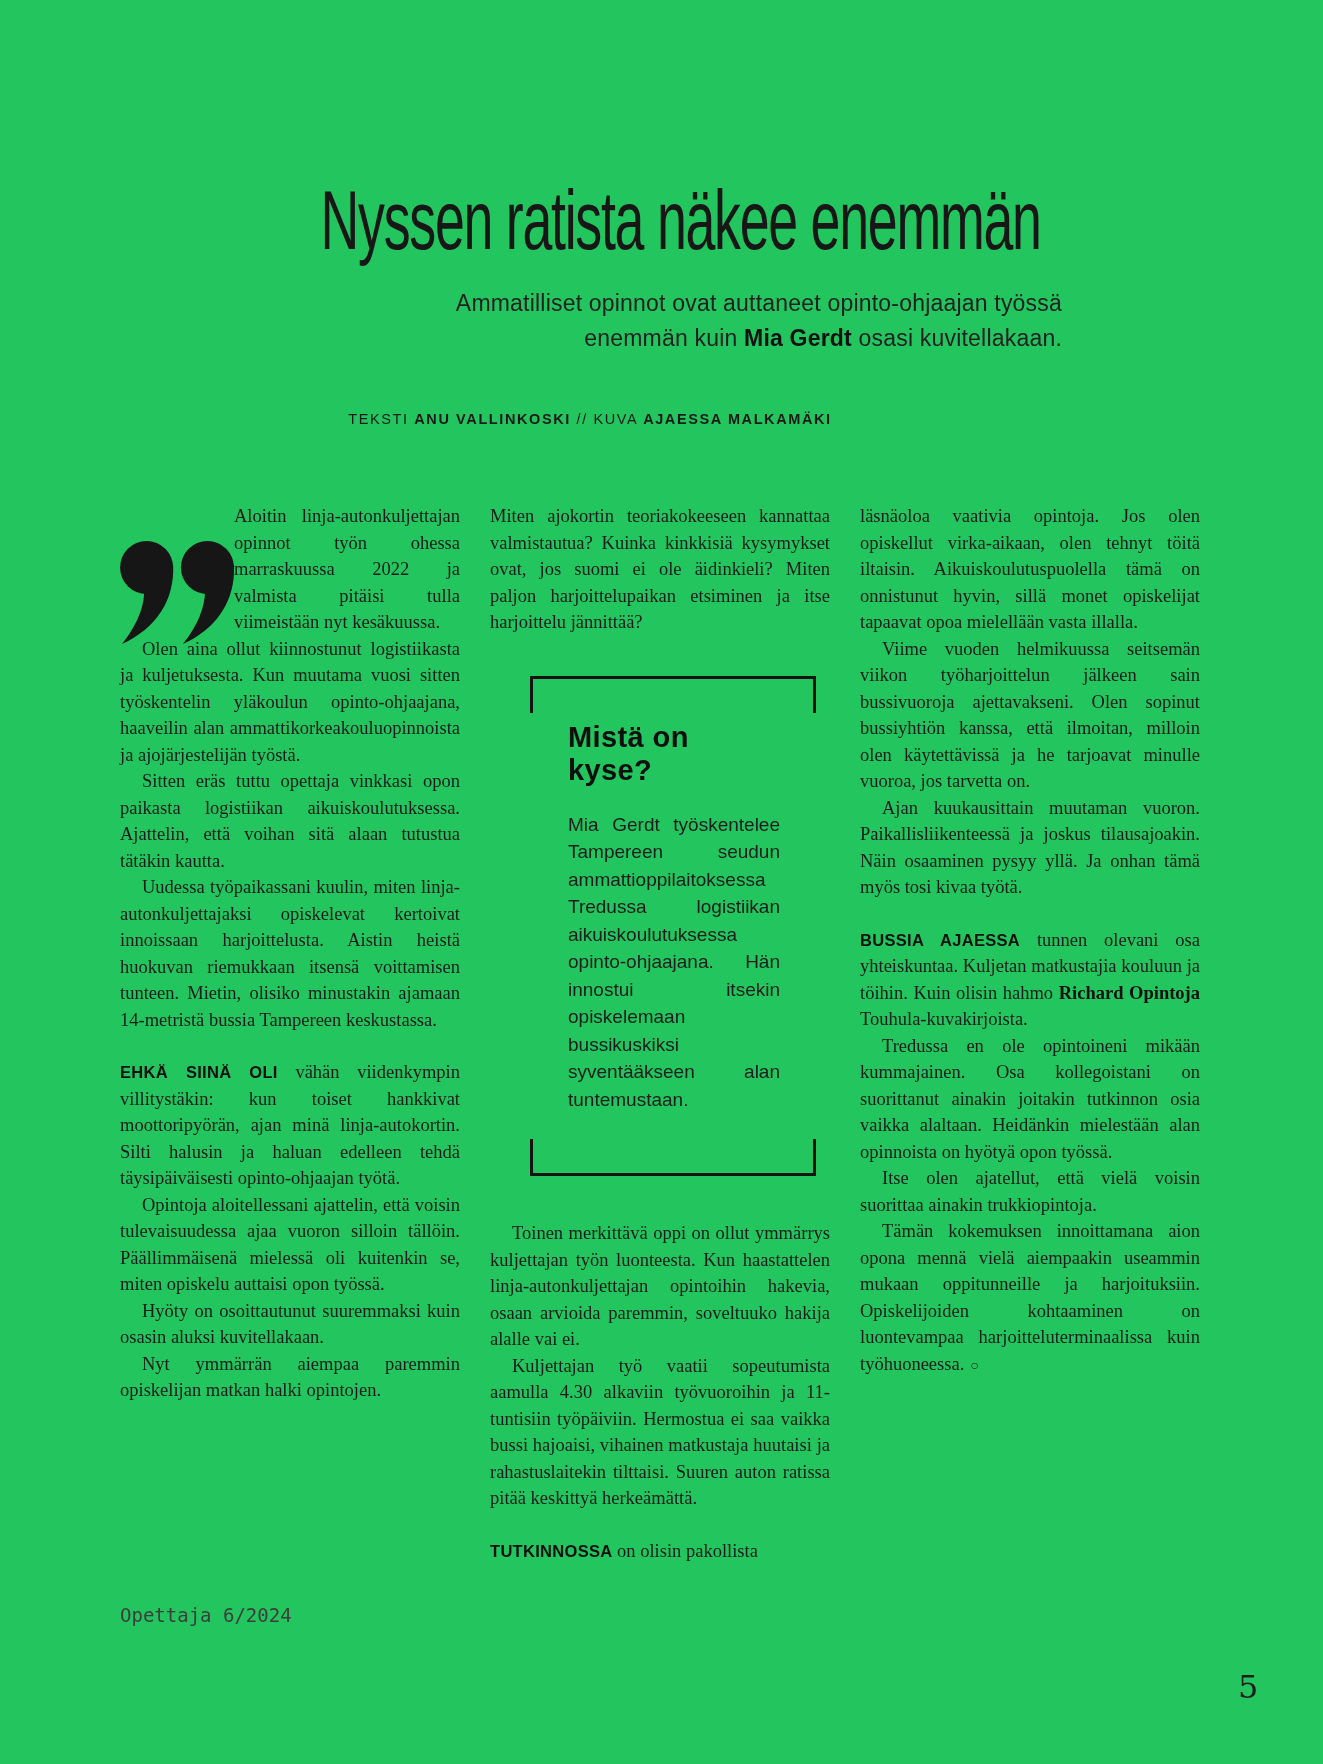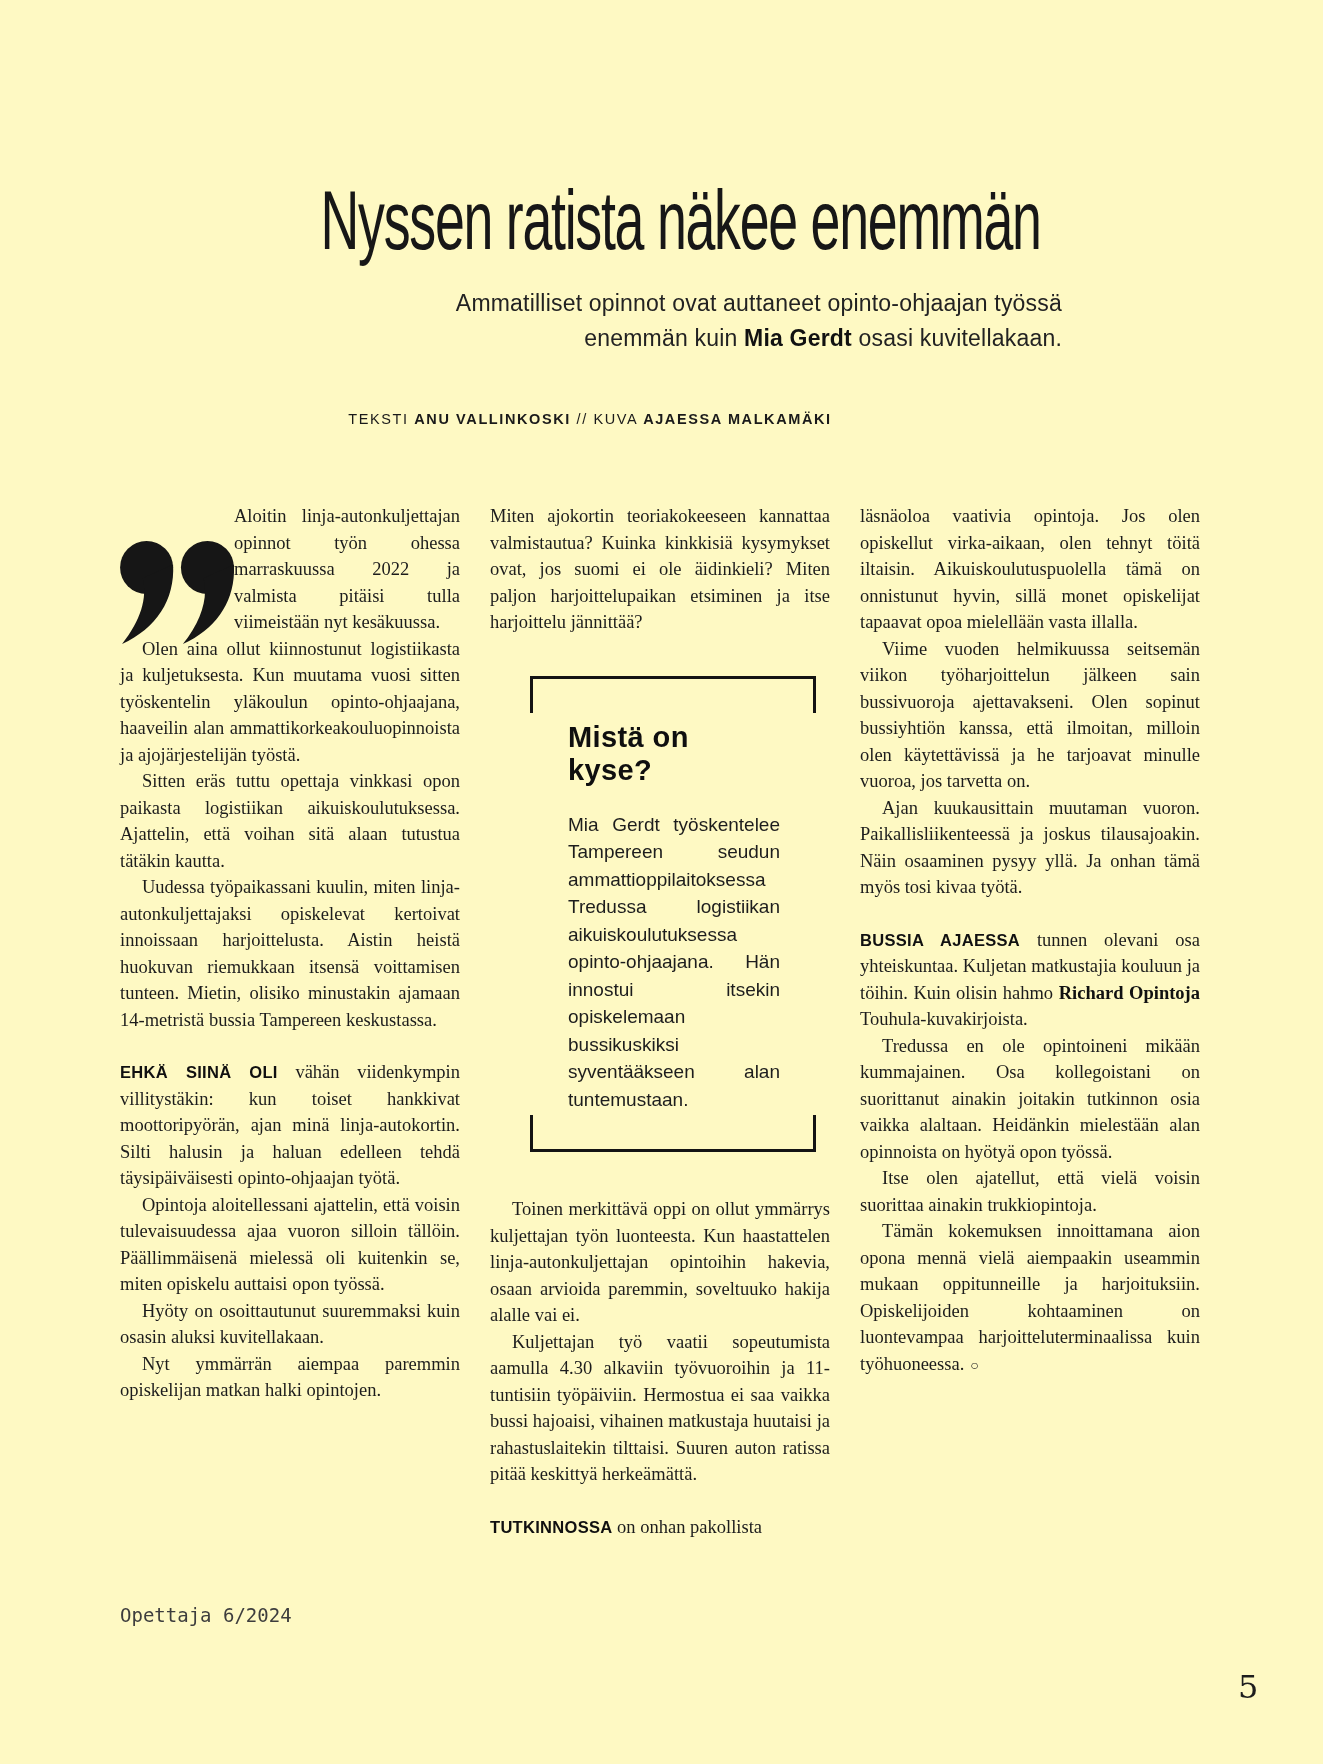--- a/index.html
+++ b/index.html
@@ -1,20 +1,20 @@
 <!DOCTYPE html>
 <html lang="fi"><head>
 <meta charset="utf-8">
 <style>
   html, body { margin: 0; padding: 0; background: #ffffff; }
   .page {
     position: relative;
     width: 1323px;
     height: 1764px;
-    background: #fef9c3;
+    background: #22c55e;
     font-family: "Liberation Serif", serif;
     color: #1c1c1c;
     overflow: hidden;
   }
 
   
   .article-header {
     position: absolute;
     left: 118px;
     top: 0;
@@ -94,21 +94,21 @@
   .bigquote svg { display: block; margin-top: 38px; }
 
   
   .infobox {
     position: relative;
     box-sizing: border-box;
     width: 286px;
     margin: 40px 14px 44px 40px;
     border-top: 3px solid #141414;
     border-bottom: 3px solid #141414;
-    padding: 42px 36px 36px 38px;
+    padding: 42px 36px 60px 38px;
     font-family: "Liberation Sans", sans-serif;
   }
   .infobox .edge {
     position: absolute;
     top: 0;
     bottom: 0;
     width: 3px;
     background: linear-gradient(#141414 34px, transparent 34px,
                 transparent calc(100% - 34px), #141414 calc(100% - 34px));
   }
@@ -207,21 +207,21 @@
 
       <aside class="infobox">
         <span class="edge left"></span>
         <span class="edge right"></span>
         <h2>Mistä on kyse?</h2>
         <p>Mia Gerdt työskentelee Tampereen seudun ammattioppilaitoksessa Tredussa logistiikan aikuiskoulutuksessa opinto-ohjaajana. Hän innostui itsekin opiskelemaan bussikuskiksi syventääkseen alan tuntemustaan.</p>
       </aside>
 
       <p class="p indent">Toinen merkittävä oppi on ollut ymmärrys kuljettajan työn luonteesta. Kun haastattelen linja-autonkuljettajan opintoihin hakevia, osaan arvioida paremmin, soveltuuko hakija alalle vai ei.</p>
       <p class="p indent">Kuljettajan työ vaatii sopeutumista aamulla 4.30 alkaviin työvuoroihin ja 11-tuntisiin työpäiviin. Hermostua ei saa vaikka bussi hajoaisi, vihainen matkustaja huutaisi ja rahastuslaitekin tilttaisi. Suuren auton ratissa pitää keskittyä herkeämättä.</p>
-      <p class="p space-above"><span class="lead">TUTKINNOSSA</span><span> on onhan pakollista</span></p>
+      <p class="p space-above"><span class="lead">TUTKINNOSSA</span><span> on olisin pakollista</span></p>
     </section>
 
     <section class="col">
       <p class="p">läsnäoloa vaativia opintoja. Jos olen opiskellut virka-aikaan, olen tehnyt töitä iltaisin. Aikuiskoulutuspuolella tämä on onnistunut hyvin, sillä monet opiskelijat tapaavat opoa mielellään vasta illalla.</p>
       <p class="p indent">Viime vuoden helmikuussa seitsemän viikon työharjoittelun jälkeen sain bussivuoroja ajettavakseni. Olen sopinut bussiyhtiön kanssa, että ilmoitan, milloin olen käytettävissä ja he tarjoavat minulle vuoroa, jos tarvetta on.</p>
       <p class="p indent">Ajan kuukausittain muutaman vuoron. Paikallisliikenteessä ja joskus tilausajoakin. Näin osaaminen pysyy yllä. Ja onhan tämä myös tosi kivaa työtä.</p>
       <p class="p space-above"><span class="lead">BUSSIA AJAESSA</span><span> tunnen olevani osa yhteiskuntaa. Kuljetan matkustajia kouluun ja töihin. Kuin olisin hahmo </span><span class="bold-serif">Richard Opintoja</span><span> Touhula-kuvakirjoista.</span></p>
       <p class="p indent">Tredussa en ole opintoineni mikään kummajainen. Osa kollegoistani on suorittanut ainakin joitakin tutkinnon osia vaikka alaltaan. Heidänkin mielestään alan opinnoista on hyötyä opon työssä.</p>
       <p class="p indent">Itse olen ajatellut, että vielä voisin suorittaa ainakin trukkiopintoja.</p>
       <p class="p indent"><span>Tämän kokemuksen innoittamana aion opona mennä vielä aiempaakin useammin mukaan oppitunneille ja harjoituksiin. Opiskelijoiden kohtaaminen on luontevampaa harjoitteluterminaalissa kuin työhuoneessa.</span><span class="endmark">○</span></p>

